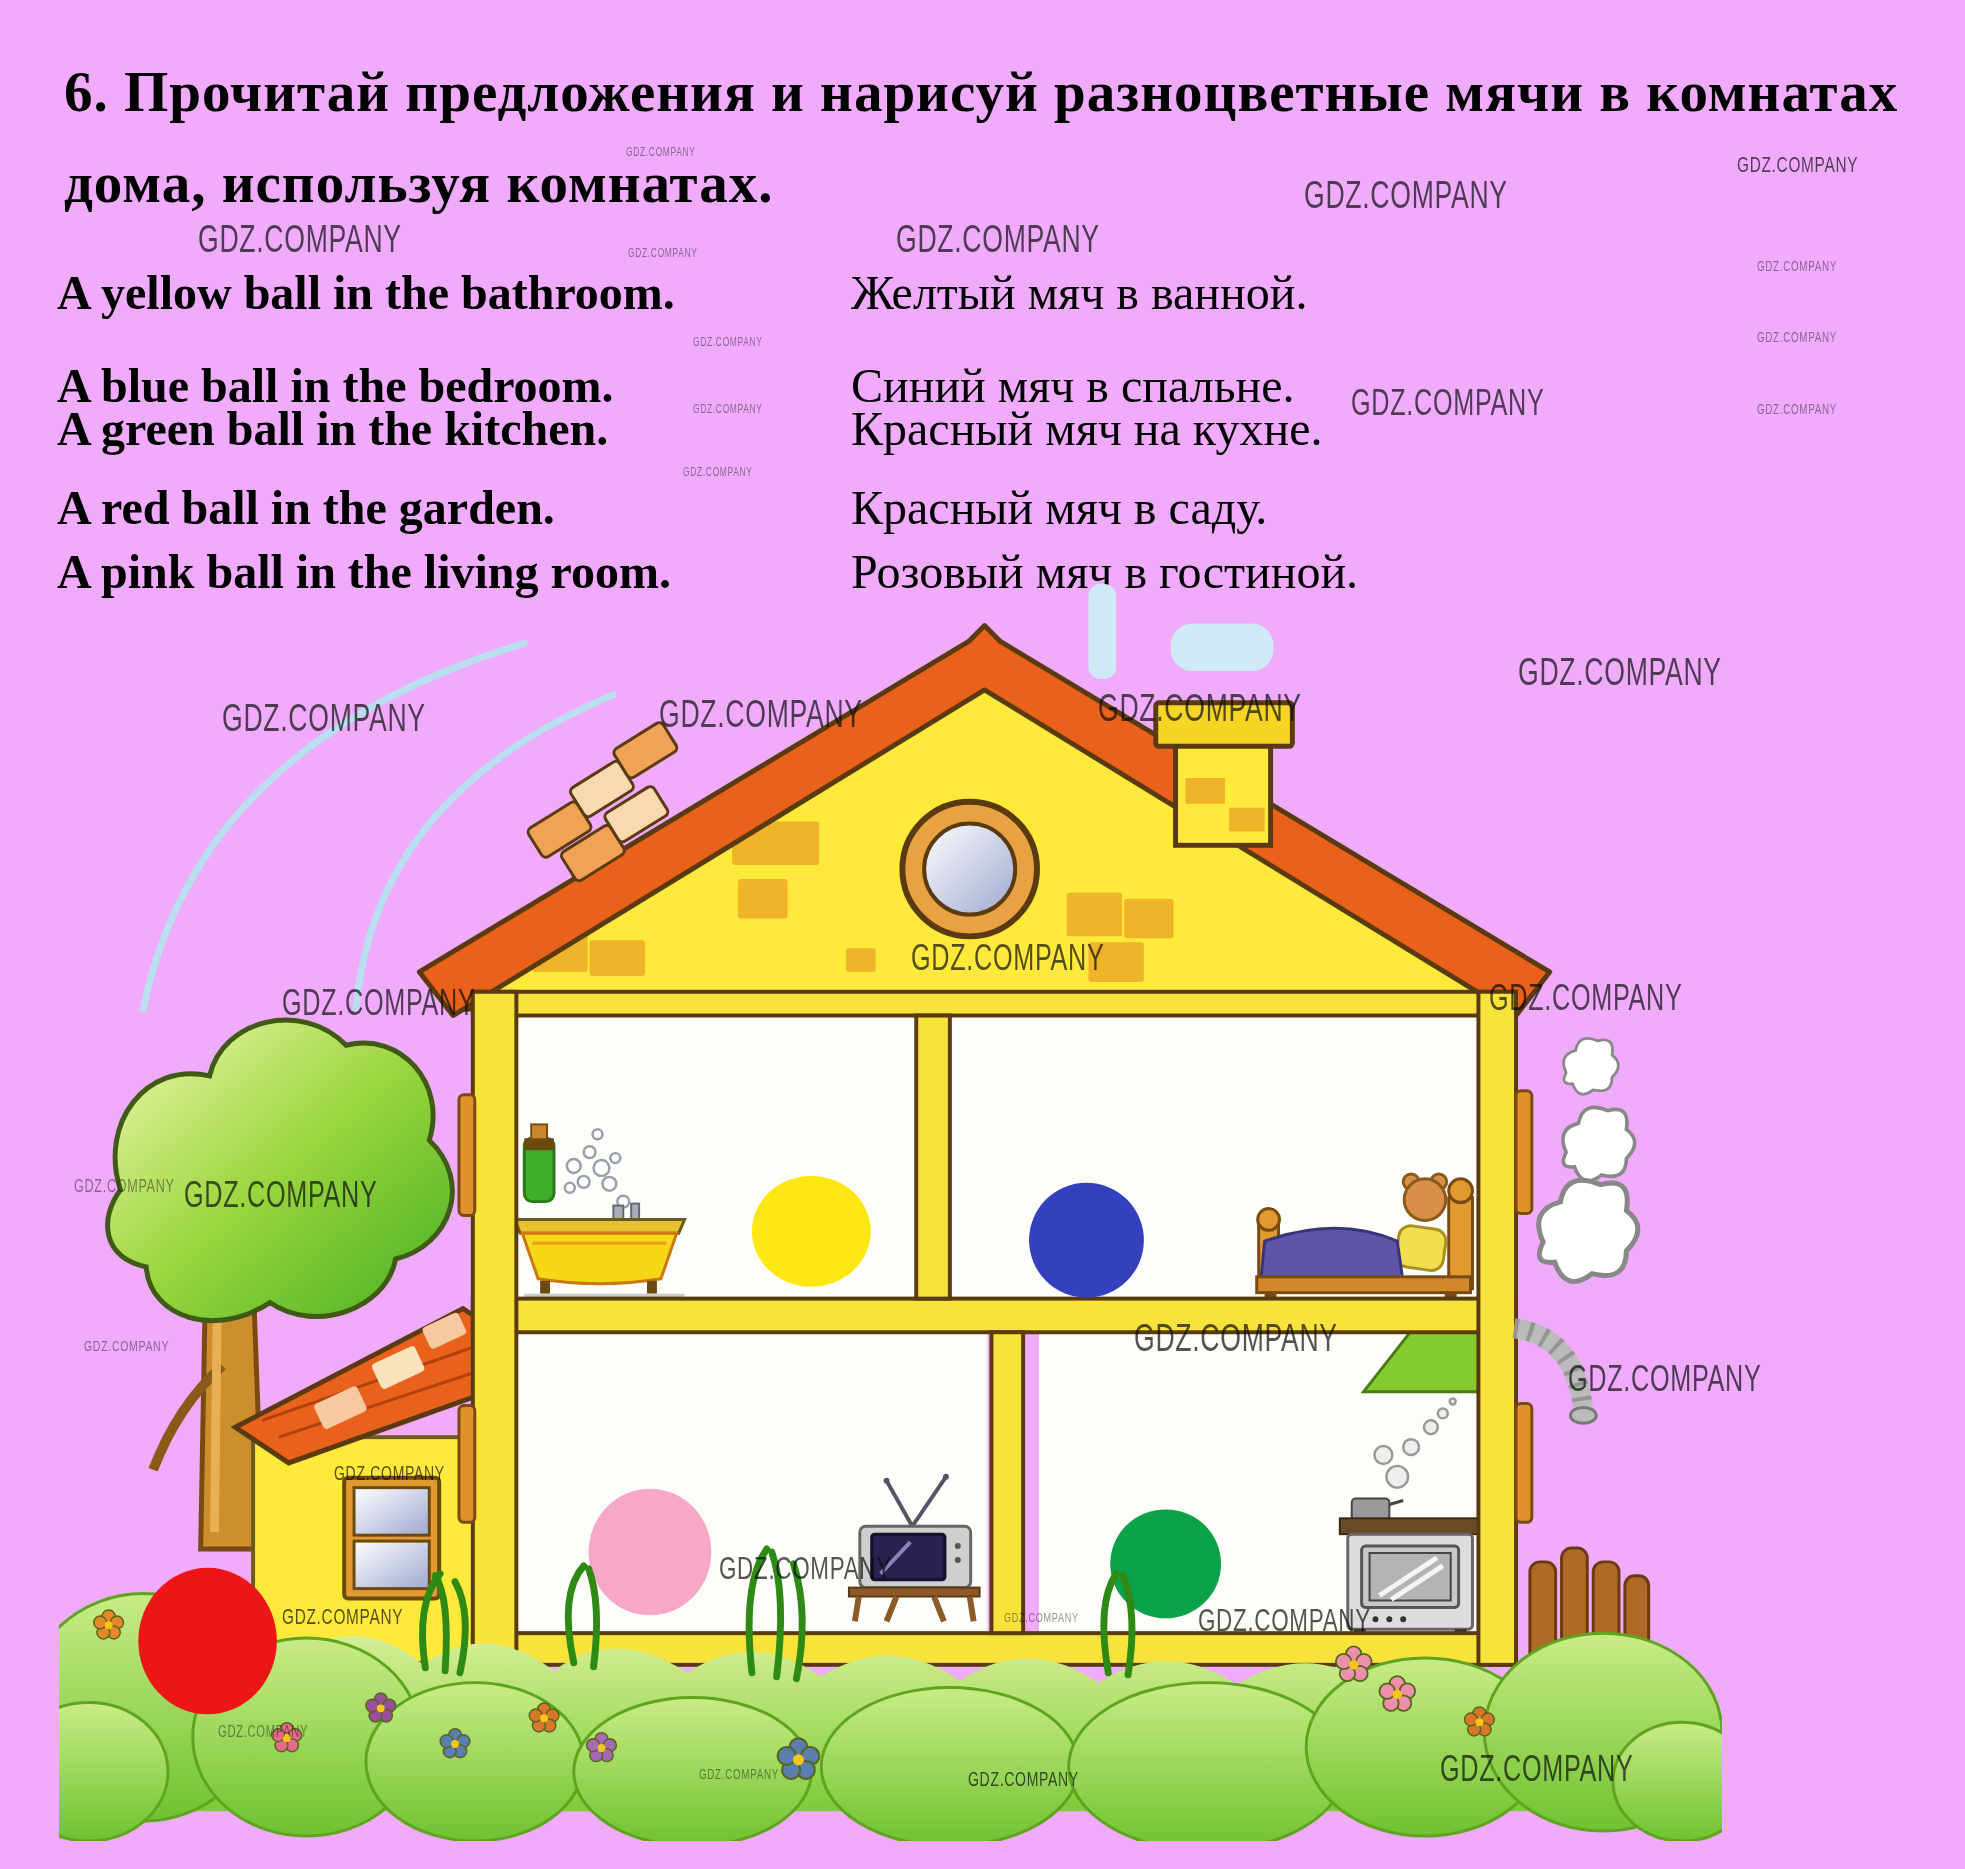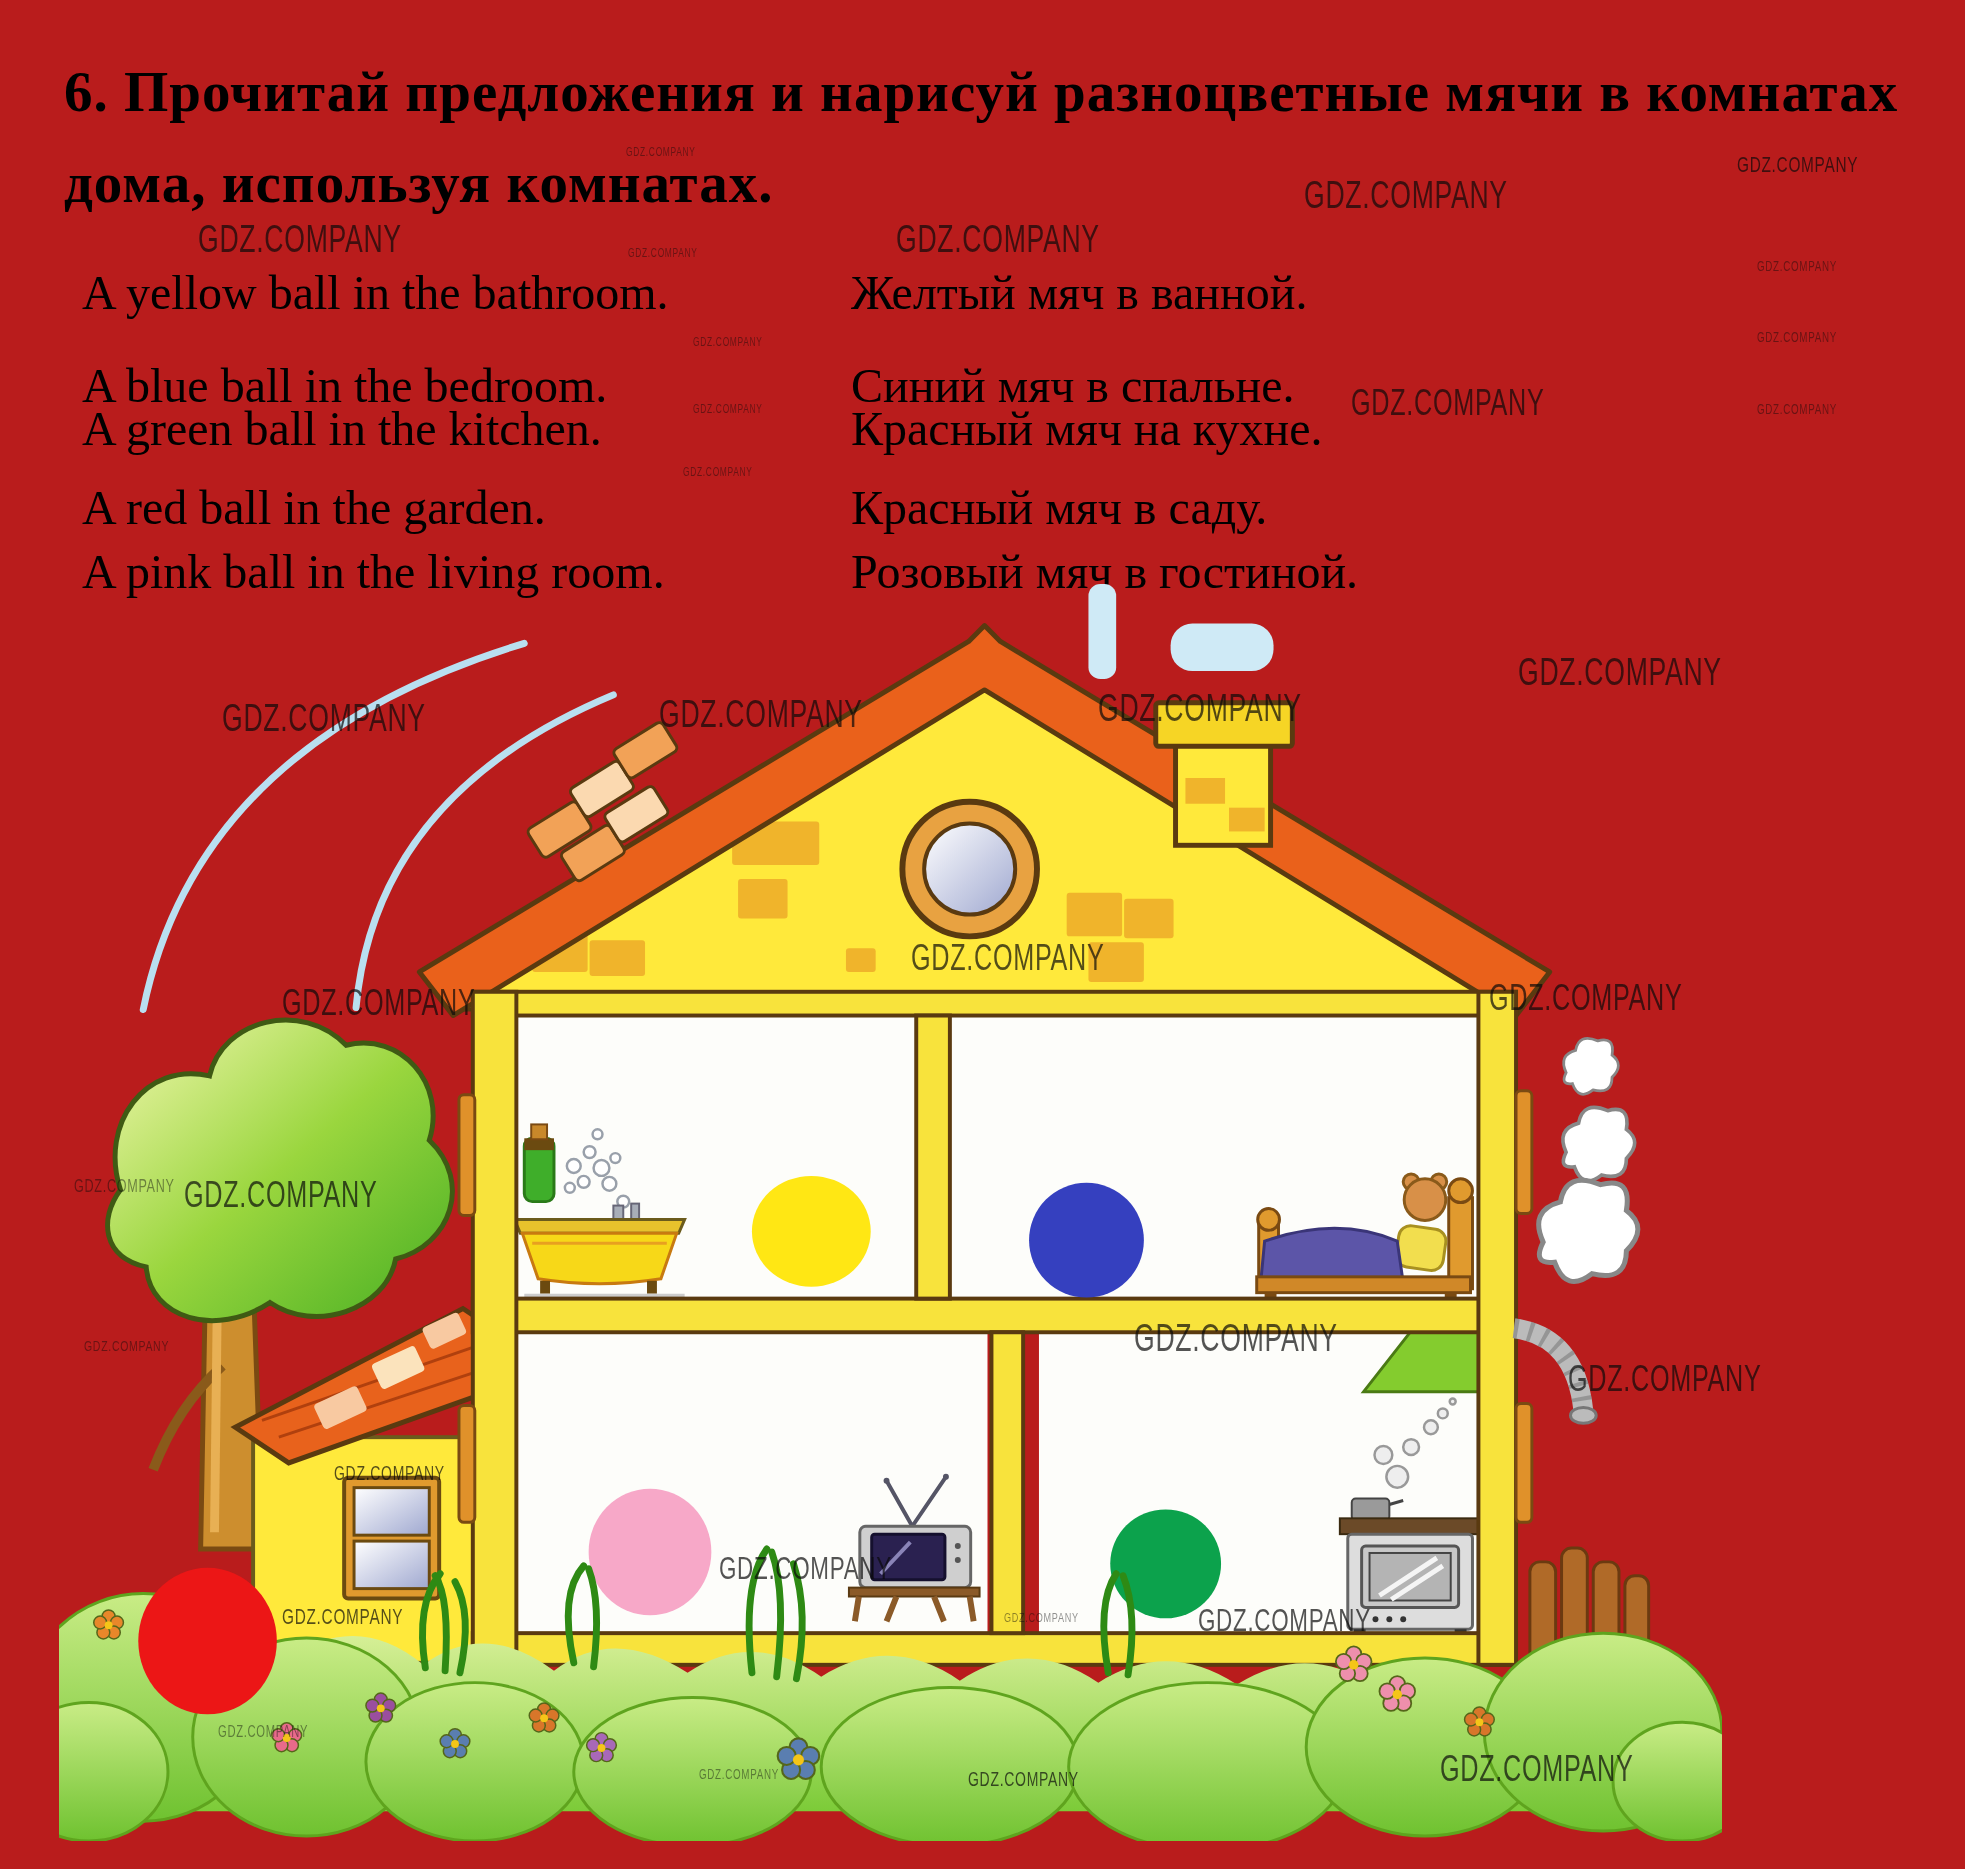--- a/index.html
+++ b/index.html
@@ -1,22 +1,22 @@
 <!DOCTYPE html>
 <html><head>
 <meta charset="utf-8">
 <style>
   html,body{margin:0;padding:0;background:#fff;}
-  .page{position:relative;width:1965px;height:1869px;background:#b91c1c;overflow:hidden;
+  .page{position:relative;width:1965px;height:1869px;background:#f0abfc;overflow:hidden;
         font-family:"Liberation Serif",serif;}
   .heading{position:absolute;left:64px;font-weight:bold;font-size:57px;color:#000;
            letter-spacing:1px;white-space:nowrap;}
   .h1{top:59px;} .h2{top:150px;}
   .row{position:absolute;font-size:48px;color:#000;white-space:nowrap;}
-  .en{left:82px;} .ru{left:851px;text-align:center;}
+  .en{left:57px;font-weight:bold;} .ru{left:851px;text-align:center;}
   .r0{top:265px;} .r1{top:334px;margin-top:24px;} .r2{top:401px;} .r3{top:472px;margin-top:8px;} .r4{top:544px;}
   .wm{position:absolute;font-family:"Liberation Sans",sans-serif;font-weight:normal;
       color:rgba(10,10,10,0.82);white-space:nowrap;transform:scaleX(0.70);
       transform-origin:0 0;letter-spacing:1px;z-index:5;}
   #illustration{position:absolute;left:59px;top:584px;z-index:1;}
 </style>
 </head>
 <body>
 
 <div class="page">

